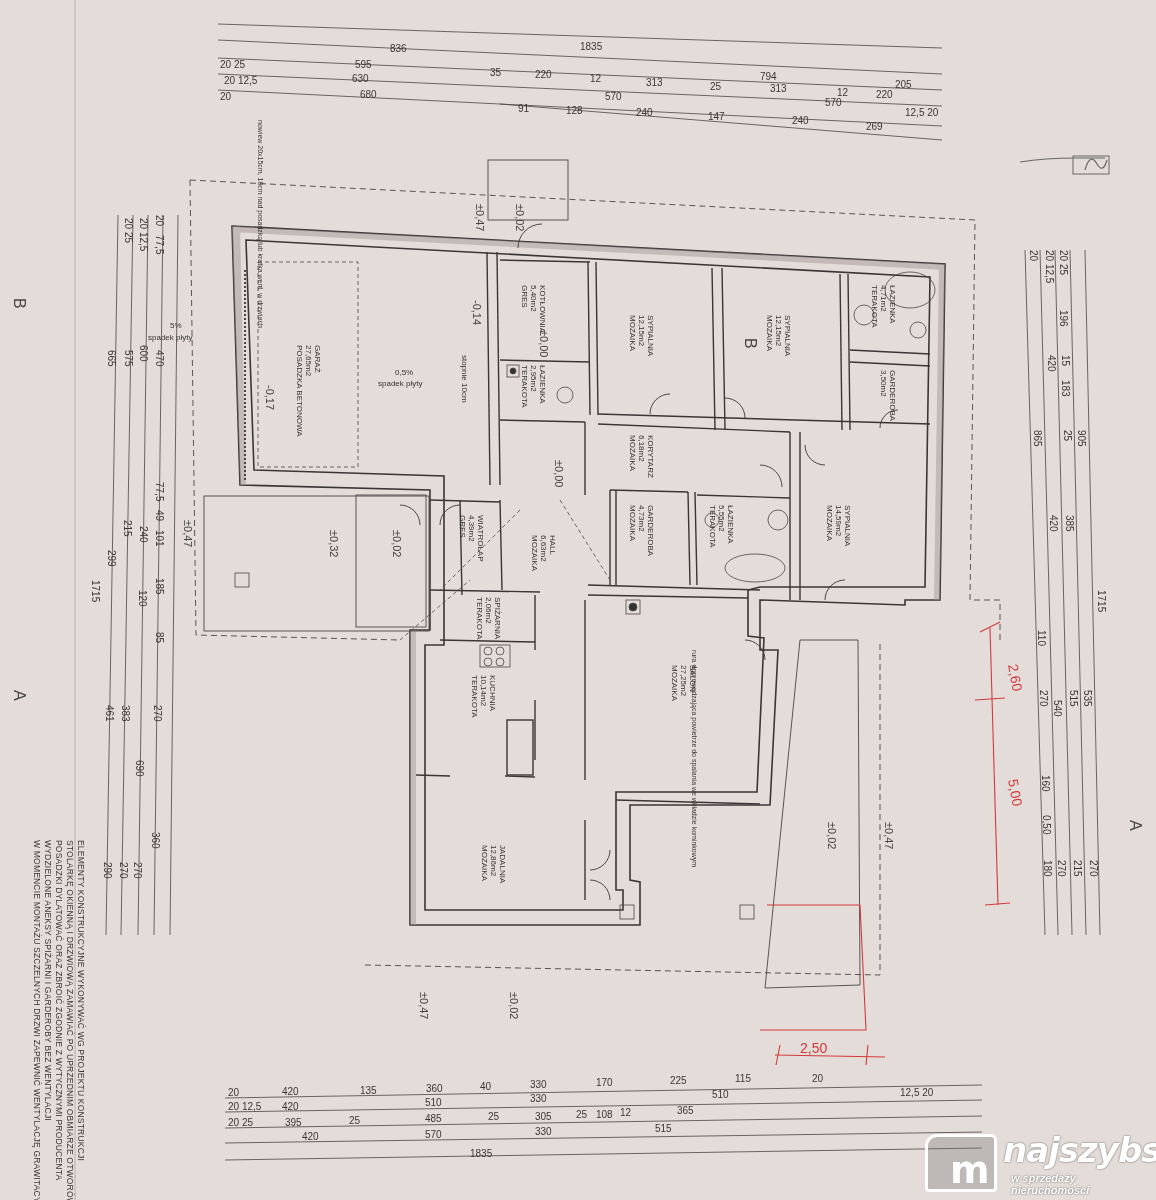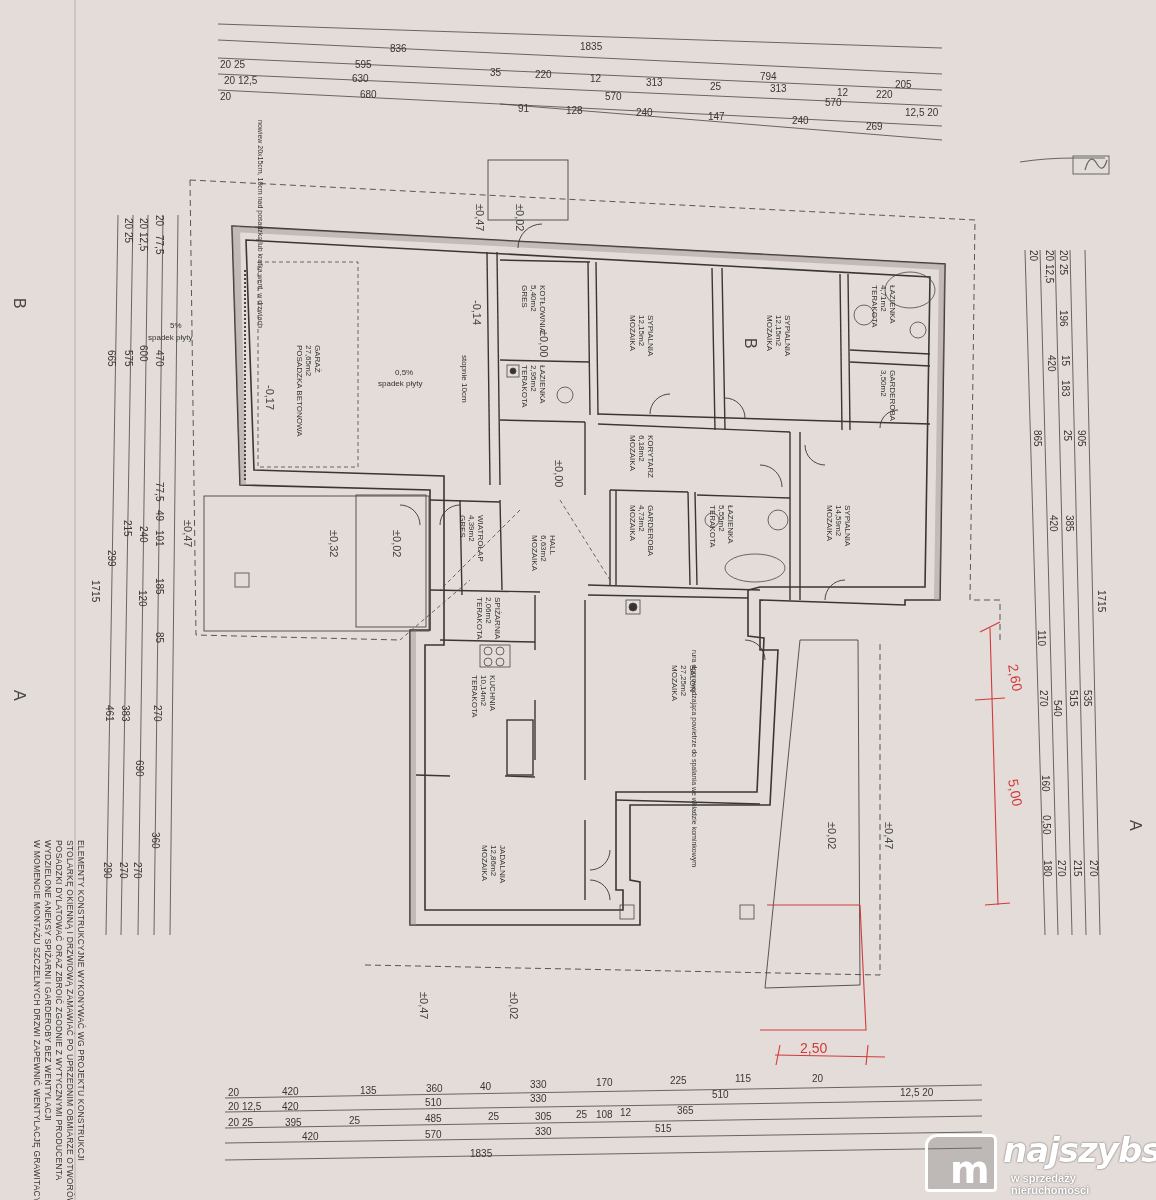--- a/index.html
+++ b/index.html
@@ -7,21 +7,21 @@
   #plan{position:absolute;left:0;top:0;width:1156px;height:1200px;}
   .dimtxt{font-family:"Liberation Sans Narrow","Liberation Sans",sans-serif;font-size:10px;fill:#3a3636;}
   .roomtxt{font-family:"Liberation Sans",sans-serif;font-size:8px;fill:#333;}
   .lvl{font-family:"Liberation Sans",sans-serif;font-size:11px;fill:#444;}
   .note{position:absolute;left:20px;top:840px;width:360px;transform:rotate(90deg);transform-origin:0 0;left:86px;font-size:8.5px;line-height:11px;color:#3a3838;text-transform:uppercase;letter-spacing:0.2px;}
   .note div{white-space:nowrap;}
   .logo{position:absolute;left:915px;top:1128px;width:240px;height:66px;}
   .logo-box{position:absolute;left:10px;top:6px;width:66px;height:52px;border:3px solid #fff;border-radius:12px 6px 4px 4px;background:rgba(120,120,120,0.35);}
   .logo-m{position:absolute;left:22px;top:14px;color:#fff;font-size:38px;font-weight:bold;font-family:"DejaVu Sans",sans-serif;line-height:38px;}
   .logo-name{position:absolute;left:88px;top:2px;color:#fff;font-size:34px;font-style:italic;font-weight:bold;font-family:"DejaVu Sans",sans-serif;text-shadow:0 0 2px #555;letter-spacing:-1px;}
-  .logo-tag{position:absolute;left:96px;top:44px;color:#fff;font-size:11px;font-weight:bold;text-shadow:0 0 2px #555;}
+  .logo-tag{position:absolute;left:96px;top:44px;color:#fff;font-size:11px;font-style:italic;font-weight:bold;text-shadow:0 0 2px #555;}
   .signature{position:absolute;left:1015px;top:150px;width:120px;height:30px;}
 </style>
 </head>
 <body>
 
 <svg id="plan" viewBox="0 0 1156 1200" xmlns="http://www.w3.org/2000/svg">
 
   <rect x="0" y="0" width="1156" height="1200" fill="#e4dcd8"></rect>
   <line x1="75" y1="0" x2="75" y2="1200" stroke="#b9b0ad" stroke-width="1"></line>
 

